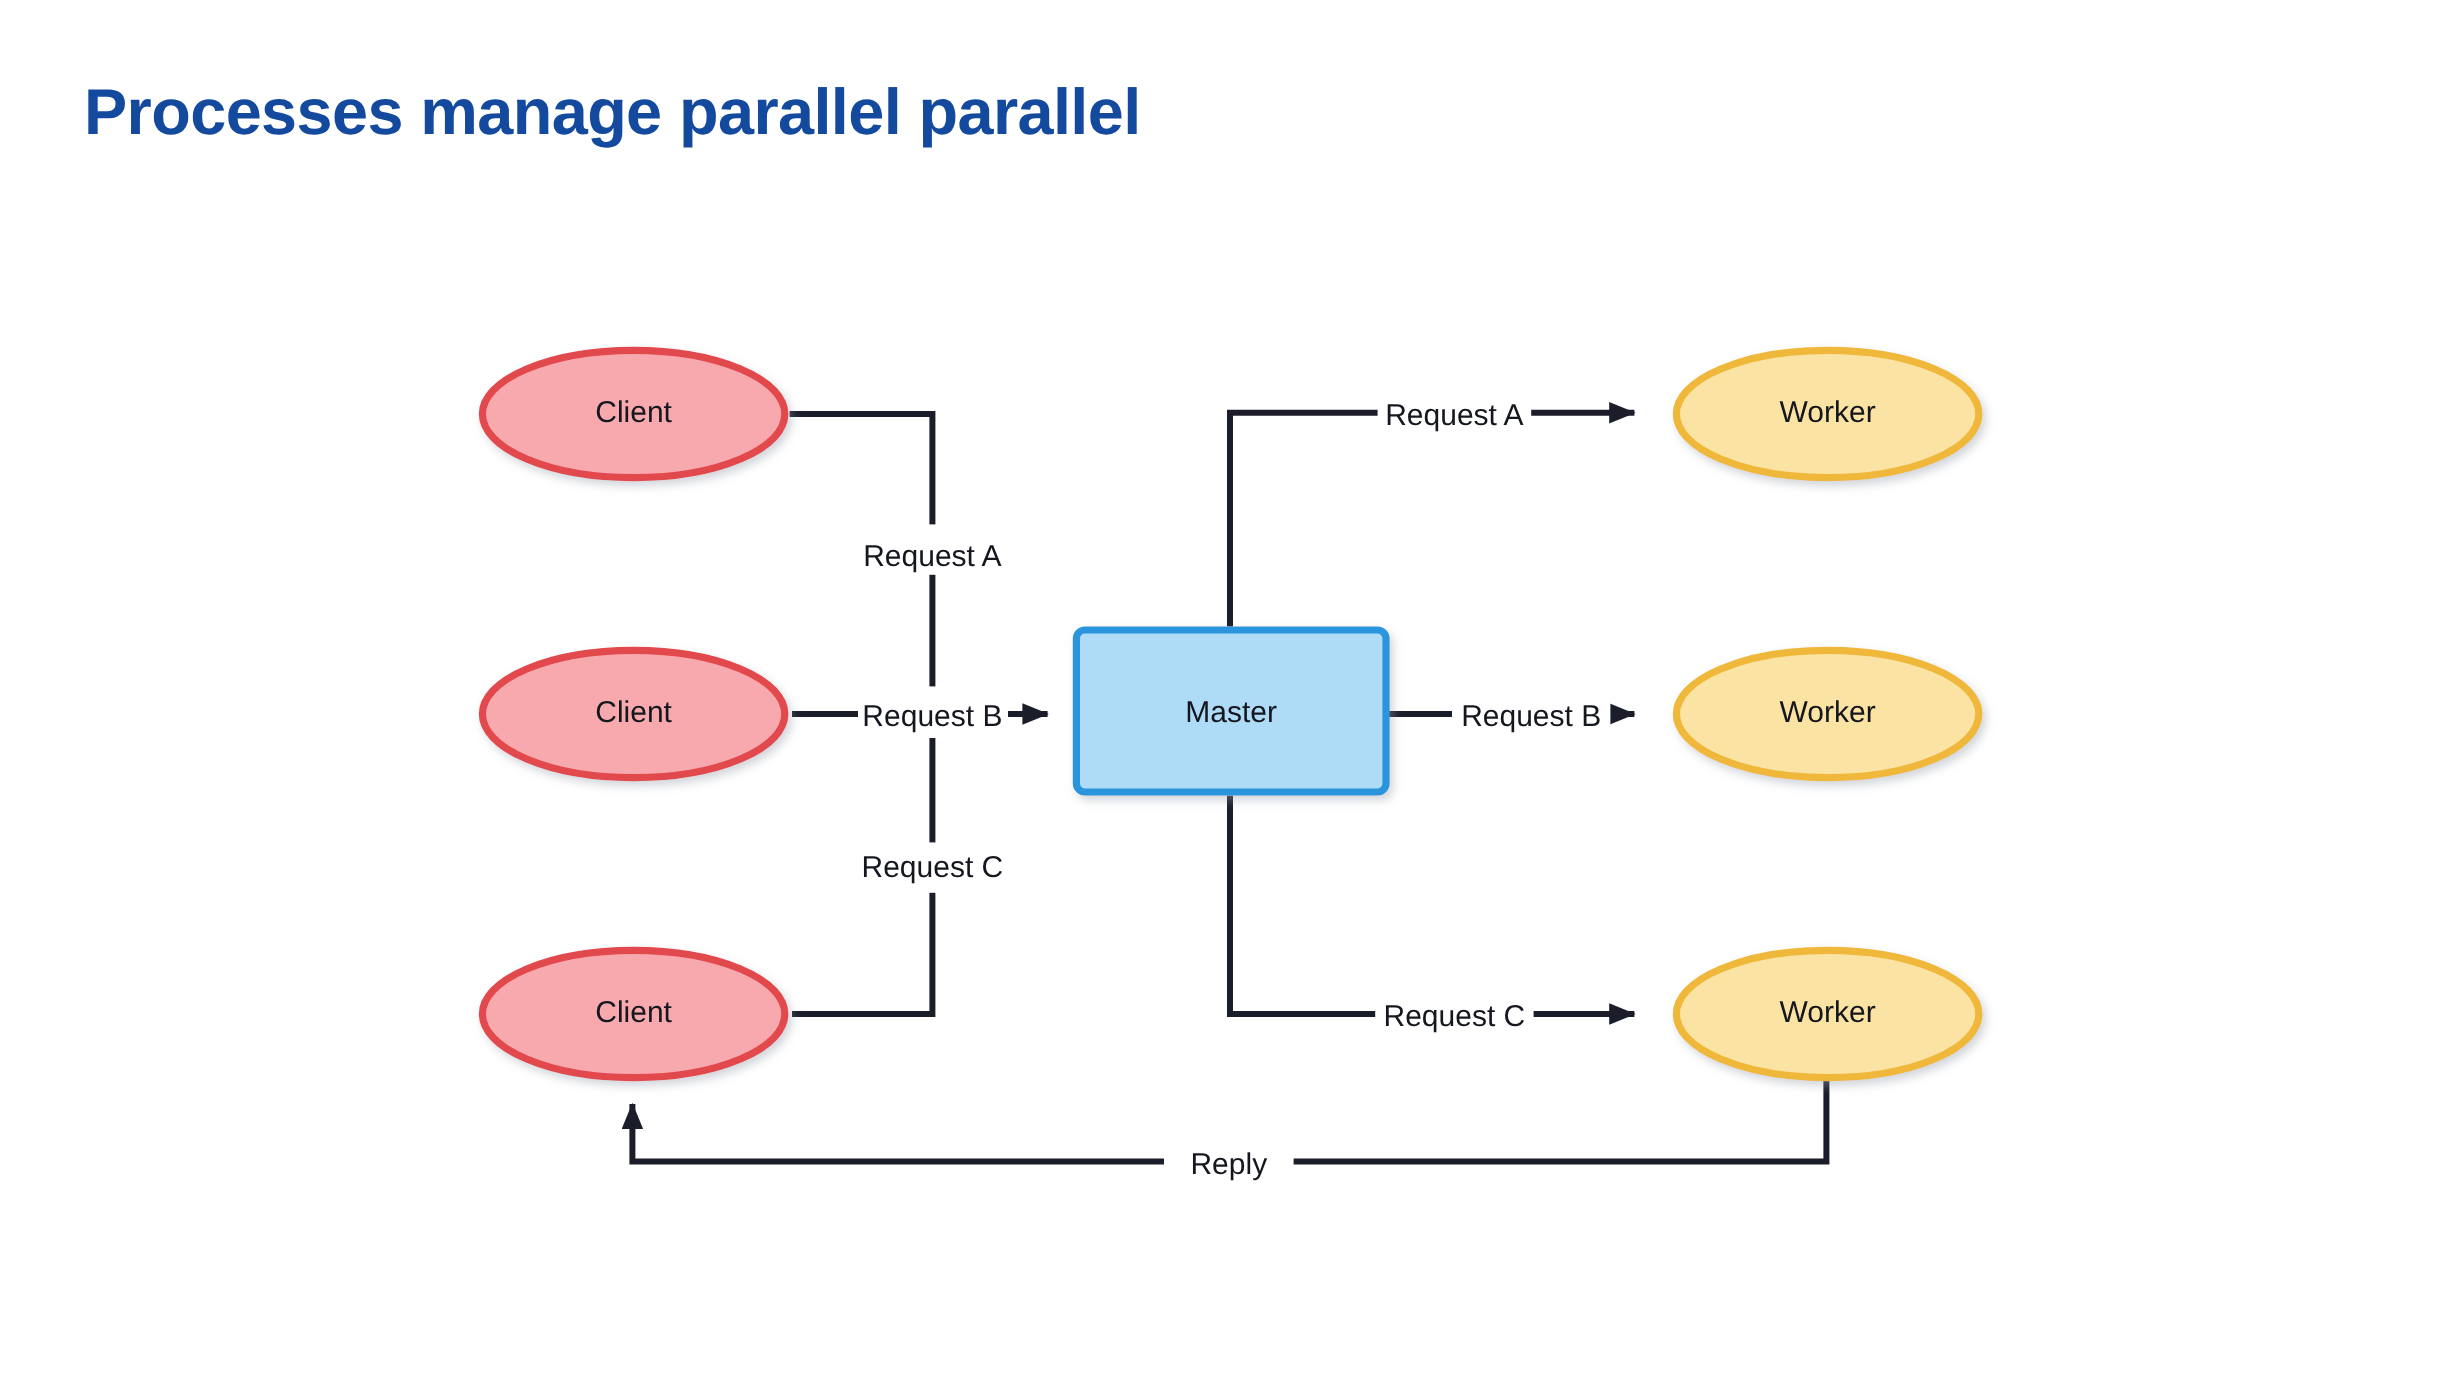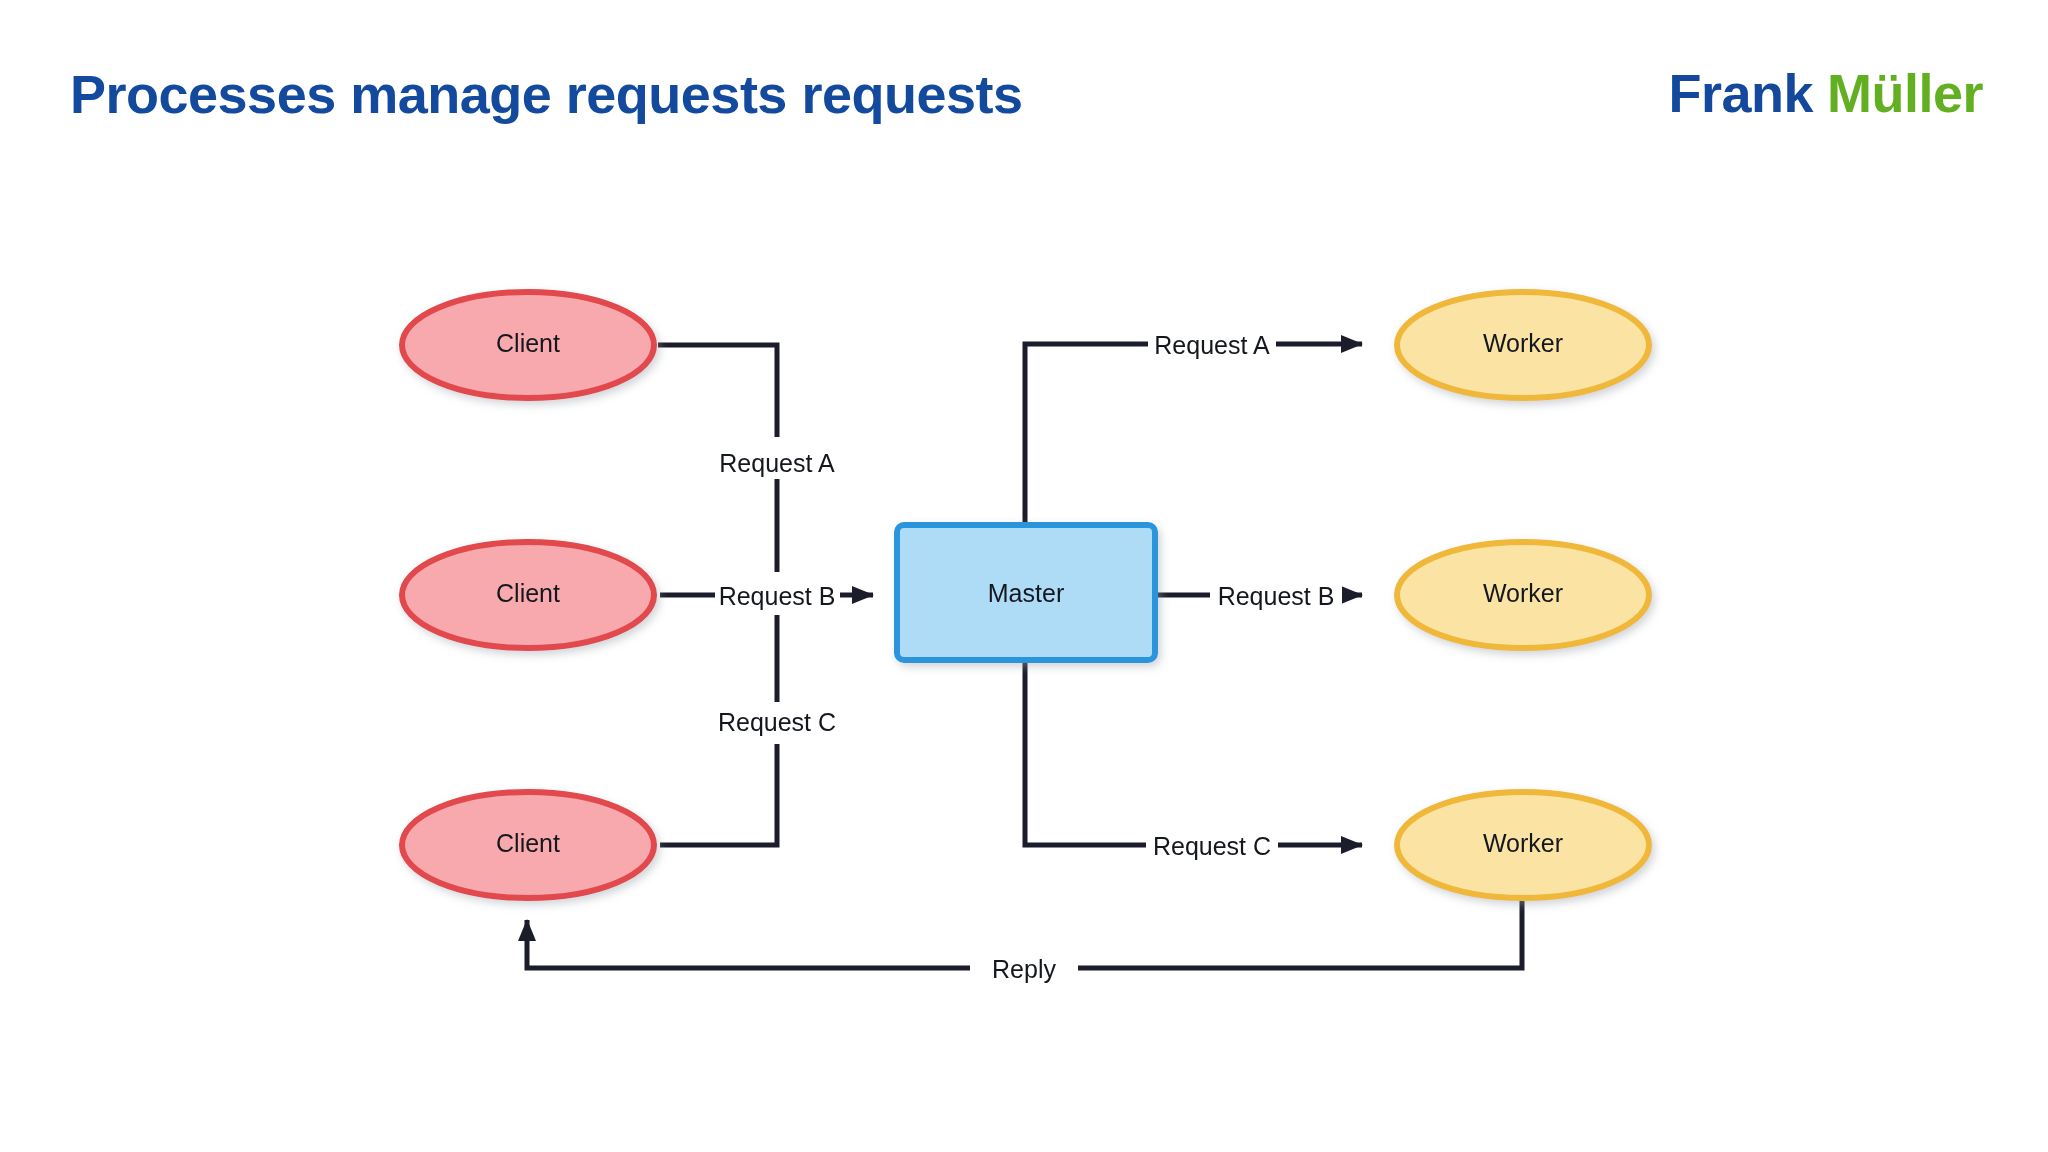--- a/index.html
+++ b/index.html
@@ -72,25 +72,22 @@
   .edge-label {
     font-family: "Liberation Sans", sans-serif;
     font-size: 25px;
     fill: #15171f;
   }
 </style>
 </head>
 <body>
 
 <div class="slide-header">
-  <div class="slide-title">Processes manage requests requests</div>
+  <div class="slide-title">Processes manage parallel parallel</div>
 
-  <div class="brand-logo">
-    <span class="brand-first">Frank</span><span class="brand-last">Müller</span>
-  </div>
 </div>
 
 <div class="diagram-canvas">
   <svg width="2048" height="1152" viewBox="0 0 2048 1152" xmlns="http://www.w3.org/2000/svg">
     <defs>
       <marker id="arrowhead" markerWidth="10" markerHeight="8" refX="9.2" refY="4" orient="auto" markerUnits="userSpaceOnUse">
         <path d="M0,0 L10,4 L0,8 Z" fill="#1b1d2b"></path>
       </marker>
       <marker id="arrowhead-big" markerWidth="22" markerHeight="18" refX="21" refY="9" orient="auto" markerUnits="userSpaceOnUse">
         <path d="M0,0 L22,9 L0,18 Z" fill="#1b1d2b"></path>

